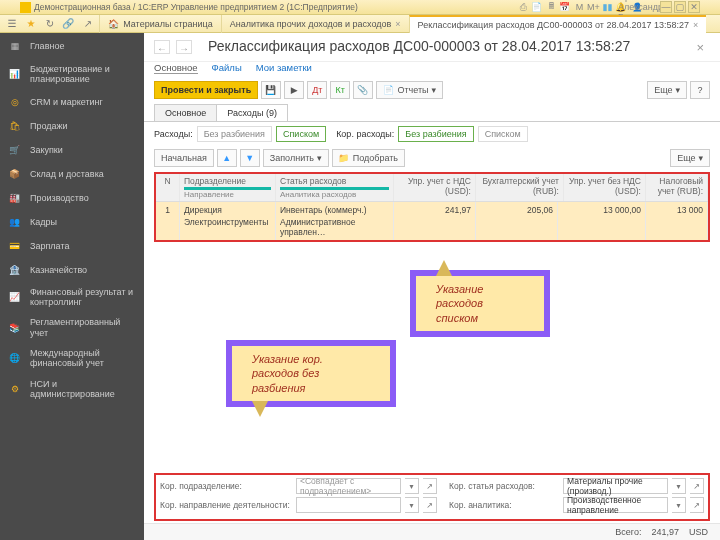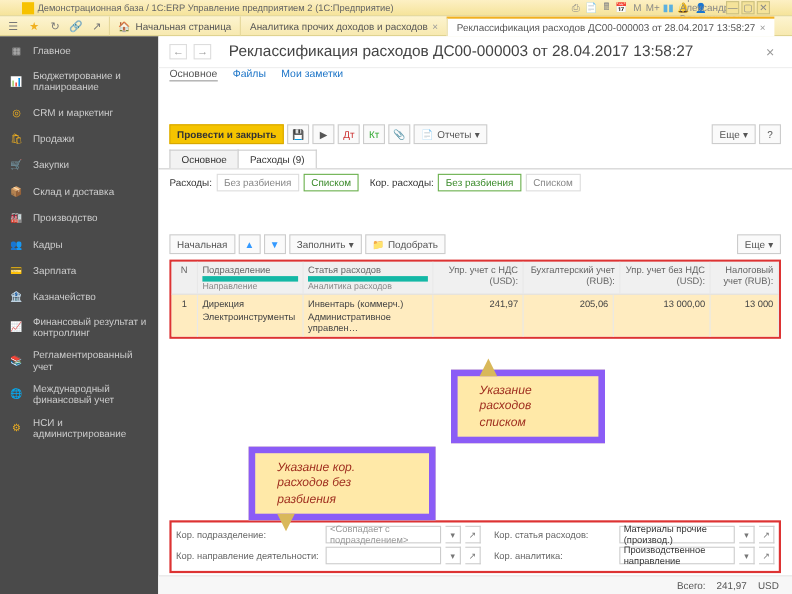--- a/index.html
+++ b/index.html
@@ -32,40 +32,40 @@
   .subheader { display: flex; align-items: center; padding: 3px 10px; gap: 6px; border-bottom: 1px solid #eee; }
   .navarrow { width: 16px; height: 14px; border: 1px solid #ddd; display: inline-flex; align-items: center; justify-content: center; color: #999; font-size: 10px; }
   .doc-title { font-size: 14px; color: #444; padding: 2px 10px 4px 10px; flex:1;}
   .closex { color: #999; font-size: 13px; padding: 0 6px; }
 
   .subtabs { display: flex; gap: 14px; padding: 0 10px 4px 10px; font-size: 9.5px; }
   .subtabs span { color: #1a73c7; cursor: pointer; }
   .subtabs span.active { color: #555; border-bottom: 1px solid #999; }
 
   .cmdbar { display: flex; align-items: center; padding: 3px 10px; gap: 3px; }
-  .btn { height: 18px; border: 1px solid #ccc; background: #fafafa; padding: 0 6px; font-size: 9px; display: inline-flex; align-items: center; gap: 3px; color: #555; cursor: pointer; margin-top: 32px; }
+  .btn { height: 18px; border: 1px solid #ccc; background: #fafafa; padding: 0 6px; font-size: 9px; display: inline-flex; align-items: center; gap: 3px; color: #555; cursor: pointer; }
   .btn.primary { background: #f5c400; border-color: #d8a800; color: #333; font-weight: bold; }
   .btn.icon { width: 20px; padding: 0; justify-content: center; }
   .spacer { flex: 1; }
 
   .tabs2 { display: flex; padding: 2px 10px 0 10px; gap: 0; border-bottom: 1px solid #ccc; }
   .tab2 { padding: 3px 10px; font-size: 9px; border: 1px solid #ccc; border-bottom: none; margin-right: -1px; background: #f2f2f2; cursor: pointer; }
   .tab2.active { background: #fff; }
 
   .filterbar { display: flex; align-items: center; padding: 4px 10px; gap: 4px; font-size: 9px; }
   .chip { padding: 2px 6px; border: 1px solid #ddd; color: #888; }
   .chip.on { border-color: #6ab04c; color: #3a8a2a; }
 
   .tblcmd { display: flex; align-items: center; padding: 3px 10px; gap: 3px; }
 
   .tablewrap { margin: 2px 10px; border: 2px solid #d33; }
   .thead { background: #f0f0f0; display: flex; font-size: 8.5px; color: #666; border-bottom: 1px solid #ddd; }
   .th, .td { padding: 2px 4px; border-right: 1px solid #e8e8e8; }
   .th.sub { display:flex; flex-direction:column; }
-  .th .l1 { padding-bottom:1px; border-bottom:5px solid #14b8a6;}
+  .th .l1 { padding-bottom:1px; border-bottom:3px solid #14b8a6;}
   .th .l2 { color:#888; font-size:8px; }
   .c-n { width:24px; text-align:center;}
   .c-pod { width:96px;}
   .c-st { width:118px;}
   .c-u1 { width:82px; text-align:right;}
   .c-u2 { width:82px; text-align:right;}
   .c-u3 { width:88px; text-align:right;}
   .c-u4 { width:62px; text-align:right;}
   .trow { display:flex; background:#ffecc0; font-size:8.5px; color:#444; }
   .trow .td { padding:3px 4px; }
@@ -112,21 +112,21 @@
 
 <div class="toolbar2">
   <div class="tb2btn">☰</div>
   <div class="tb2btn star">★</div>
   <div class="tb2btn">↻</div>
   <div class="tb2btn">🔗</div>
   <div class="tb2btn">↗</div>
   <div class="tabsbar">
     <div class="tab">
         <span style="color:#f0b020">🏠</span>
-        <span>Начальная страница</span>
+        <span>Материалы страница</span>
       </div>
     <div class="tab">
         <span>Аналитика прочих доходов и расходов</span>
         <span class="x">×</span>
       </div>
     <div class="tab active">
         <span>Реклассификация расходов ДС00-000003 от 28.04.2017 13:58:27</span>
         <span class="x">×</span>
       </div>
   </div>

